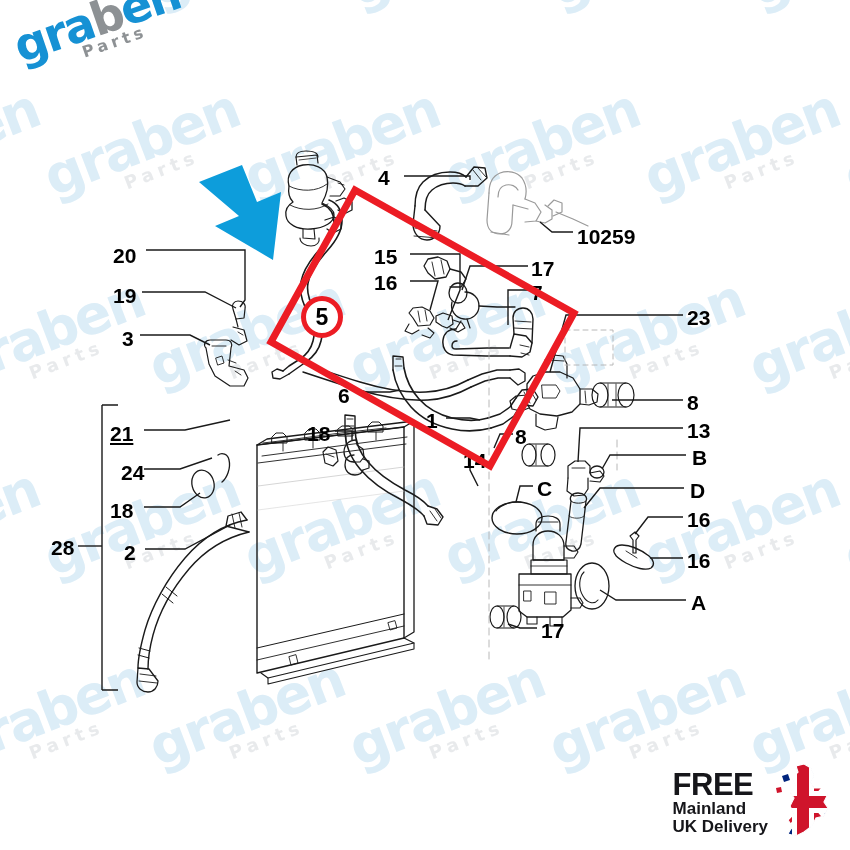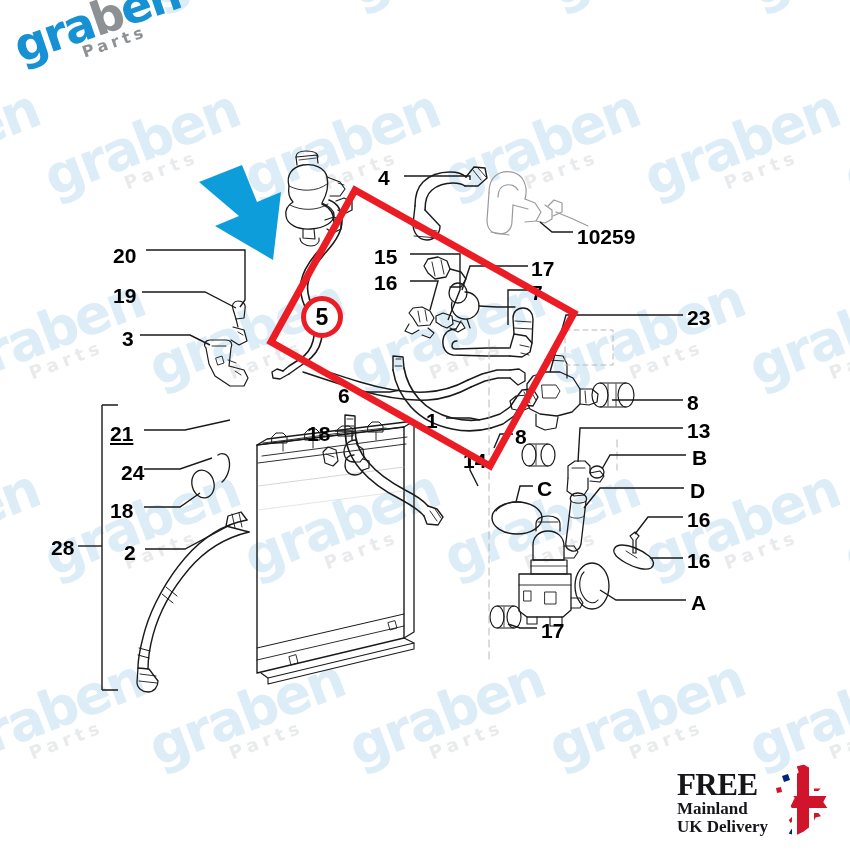--- a/index.html
+++ b/index.html
@@ -132,21 +132,21 @@
     position: absolute;
     right: 14px;
     bottom: 8px;
     z-index: 9;
     display: flex;
     align-items: center;
     gap: 2px;
   }
   #delivery-badge .dtext {
     text-align: left;
-    font-family: Liberation Serif, serif;
+    font-family: Liberation Sans, sans-serif;
     color: #16161a;
     line-height: 1.02;
   }
   #delivery-badge .dfree {
     font-weight: bold;
     font-size: 31px;
     letter-spacing: -0.5px;
     display: block;
   }
   #delivery-badge .dline {

